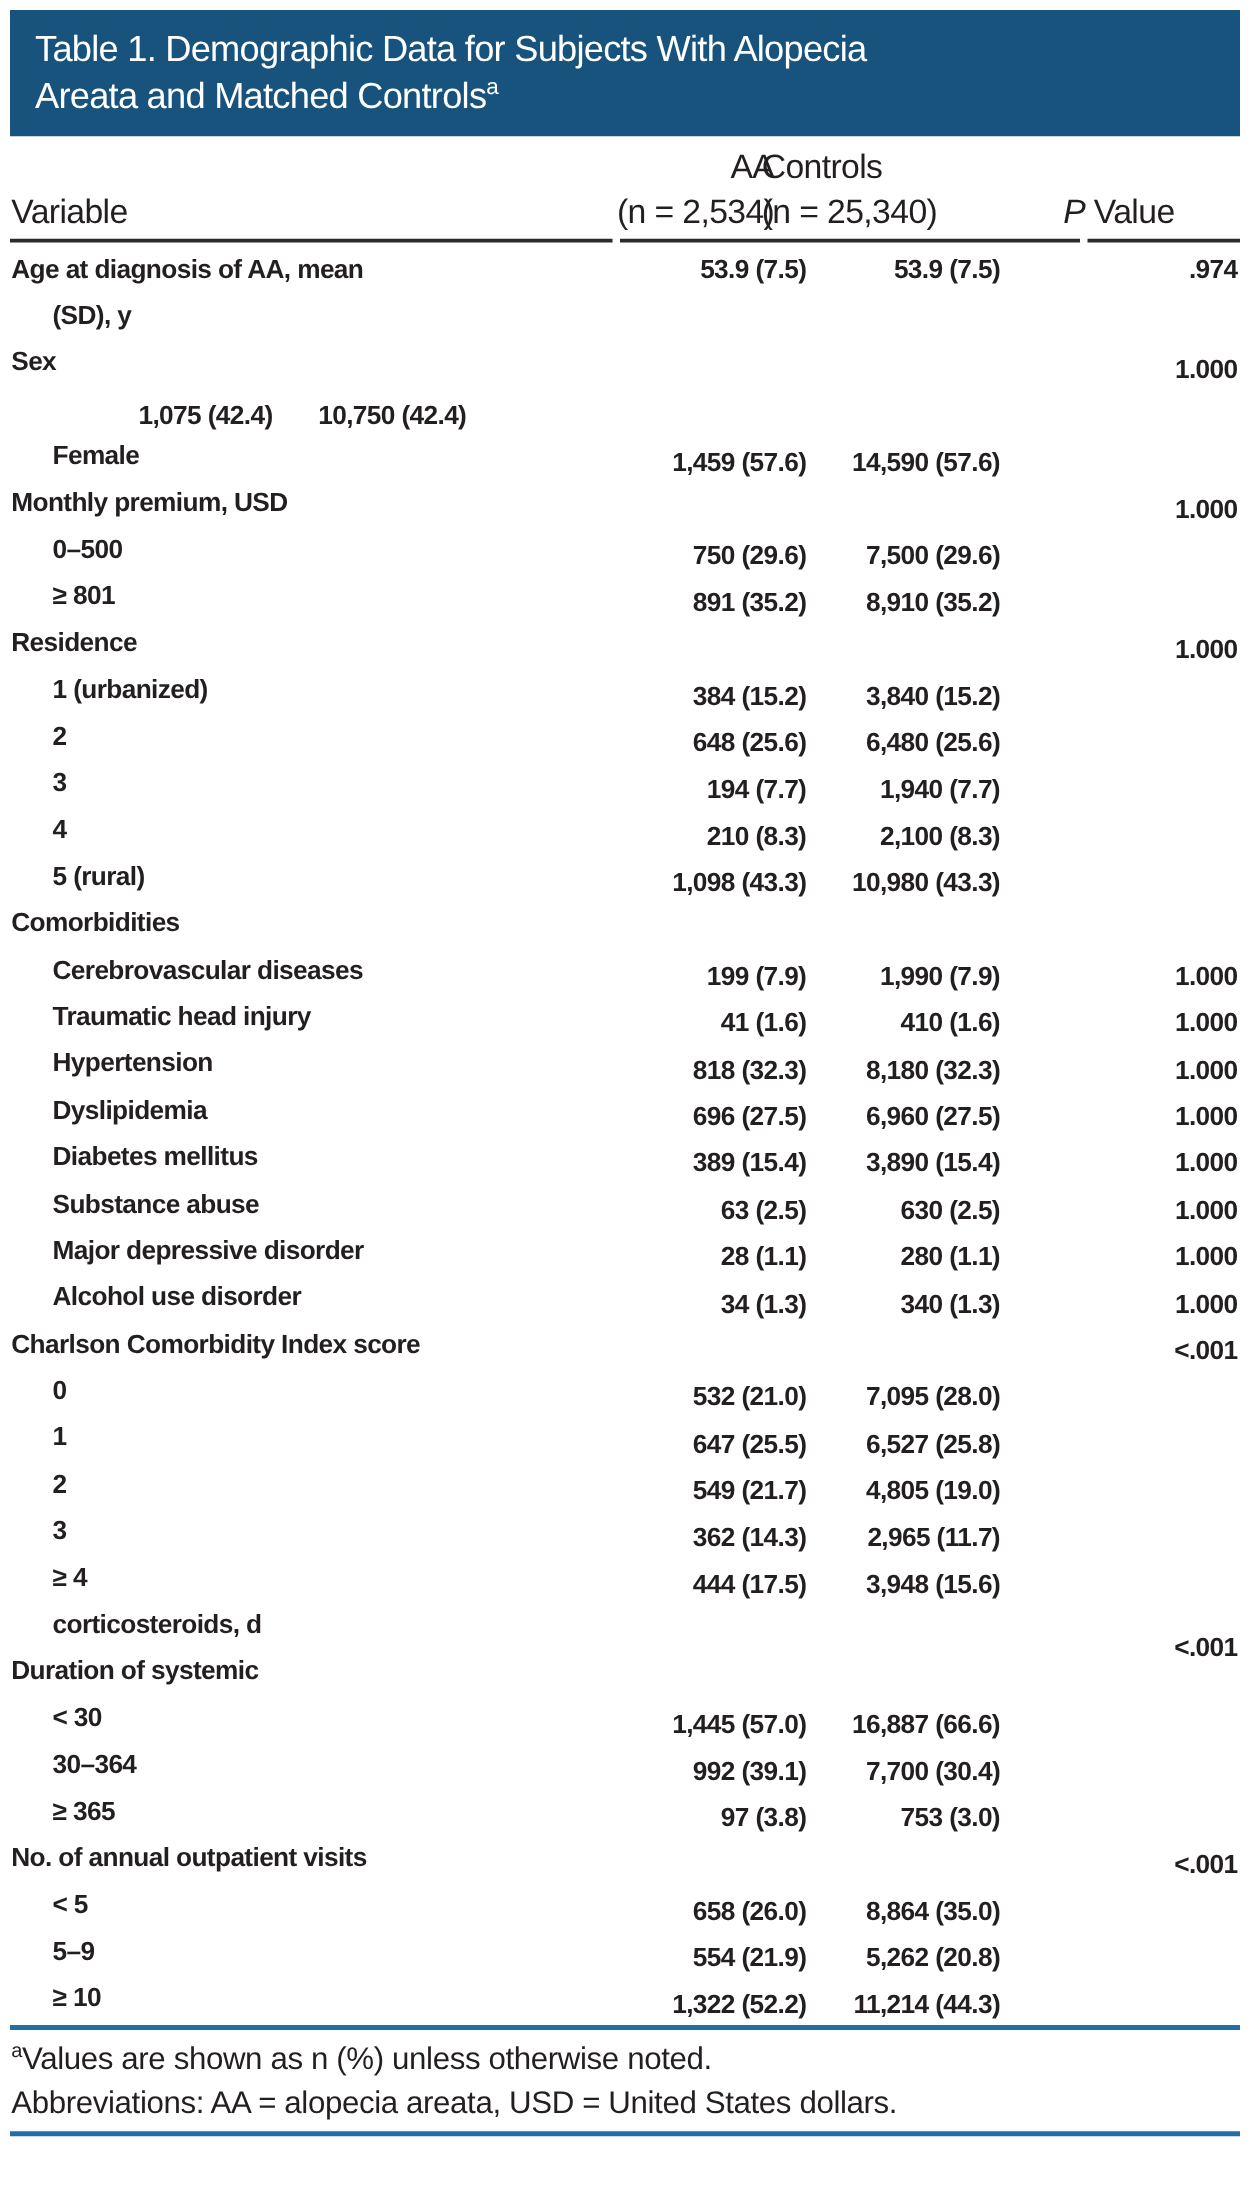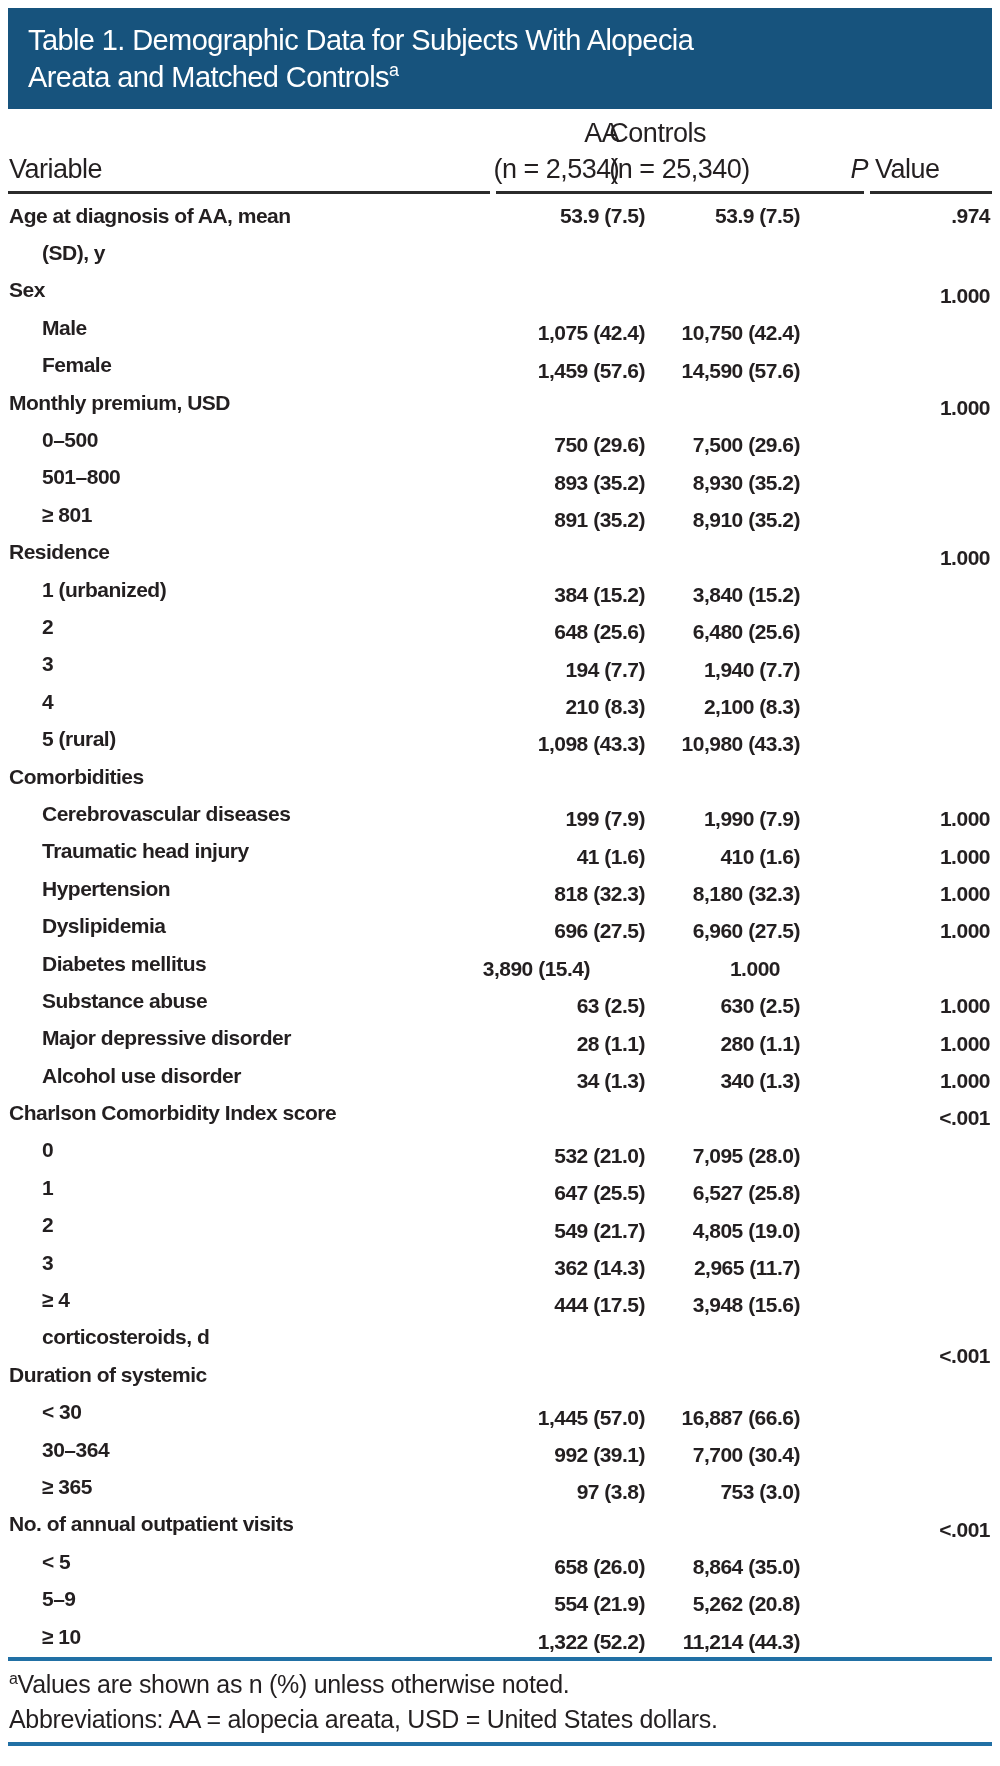--- a/index.html
+++ b/index.html
@@ -113,23 +113,20 @@
       </div>
       <div class="row">
         <div class="cell label">
           <div class="lline">Sex</div>
         </div>
         <div class="cell val aa"></div>
         <div class="cell val controls"></div>
         <div class="cell val p">1.000</div>
       </div>
       <div class="row">
-        <div class="cell label ind">
-          <div class="lline">Male</div>
-        </div>
         <div class="cell val aa">1,075 (42.4)</div>
         <div class="cell val controls">10,750 (42.4)</div>
         <div class="cell val p"></div>
       </div>
       <div class="row">
         <div class="cell label ind">
           <div class="lline">Female</div>
         </div>
         <div class="cell val aa">1,459 (57.6)</div>
         <div class="cell val controls">14,590 (57.6)</div>
@@ -146,28 +143,20 @@
       <div class="row">
         <div class="cell label ind">
           <div class="lline">0–500</div>
         </div>
         <div class="cell val aa">750 (29.6)</div>
         <div class="cell val controls">7,500 (29.6)</div>
         <div class="cell val p"></div>
       </div>
       <div class="row">
         <div class="cell label ind">
-          <div class="lline">501–800</div>
-        </div>
-        <div class="cell val aa">893 (35.2)</div>
-        <div class="cell val controls">8,930 (35.2)</div>
-        <div class="cell val p"></div>
-      </div>
-      <div class="row">
-        <div class="cell label ind">
           <div class="lline">≥ 801</div>
         </div>
         <div class="cell val aa">891 (35.2)</div>
         <div class="cell val controls">8,910 (35.2)</div>
         <div class="cell val p"></div>
       </div>
       <div class="row">
         <div class="cell label">
           <div class="lline">Residence</div>
         </div>
@@ -252,20 +241,21 @@
           <div class="lline">Dyslipidemia</div>
         </div>
         <div class="cell val aa">696 (27.5)</div>
         <div class="cell val controls">6,960 (27.5)</div>
         <div class="cell val p">1.000</div>
       </div>
       <div class="row">
         <div class="cell label ind">
           <div class="lline">Diabetes mellitus</div>
         </div>
+        <div class="cell val aa">389 (15.4)</div>
         <div class="cell val controls">3,890 (15.4)</div>
         <div class="cell val p">1.000</div>
       </div>
       <div class="row">
         <div class="cell label ind">
           <div class="lline">Substance abuse</div>
         </div>
         <div class="cell val aa">63 (2.5)</div>
         <div class="cell val controls">630 (2.5)</div>
         <div class="cell val p">1.000</div>

